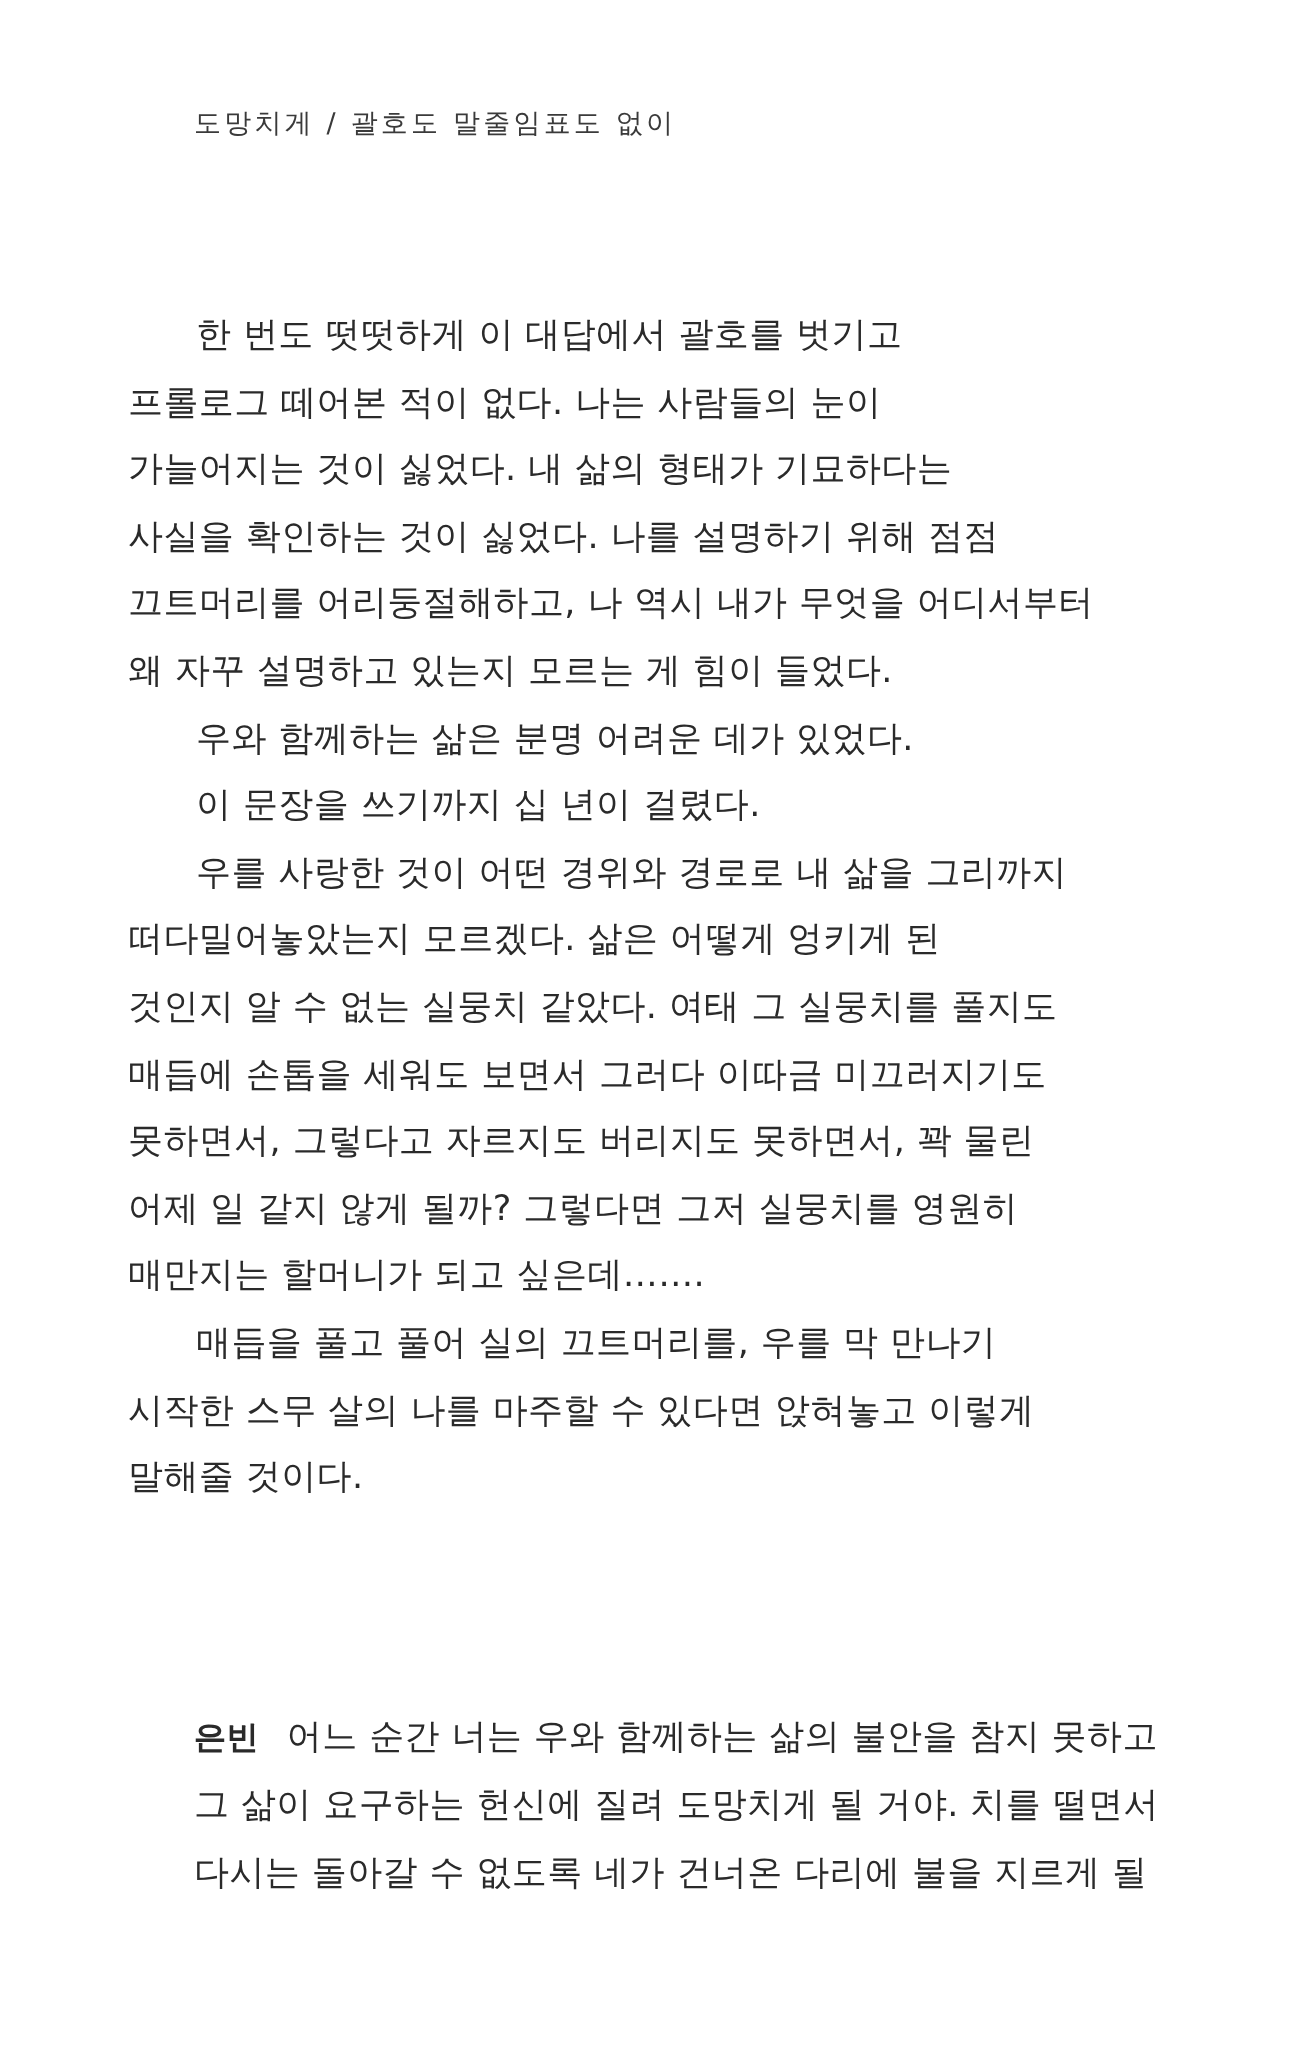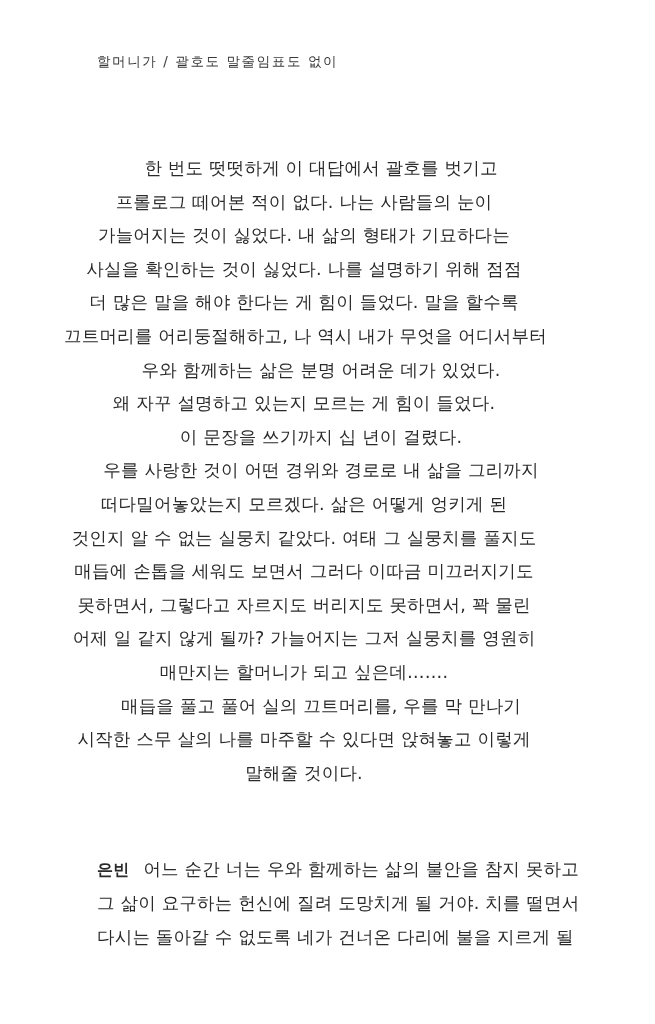--- a/index.html
+++ b/index.html
@@ -5,54 +5,53 @@
     html, body { margin: 0; padding: 0; background: #ffffff; }
     body {
       width: 655px; height: 1024px; overflow: hidden; position: relative;
       font-family: "DejaVu Sans", sans-serif; color: #2a2a2a;
     }
     .running-header {
       position: absolute; left: 97px; top: 53px;
       font-size: 13.5px; letter-spacing: 1.6px; color: #3a3a3a;
     }
     .body-text {
-      position: absolute; left: 64px; top: 152px; width: 480px; text-align: center;
+      position: absolute; left: 64px; top: 152px; width: 480px;
     }
     .line {
       font-size: 17.5px; height: 33.6px; line-height: 33.6px;
       white-space: nowrap; letter-spacing: 0.2px;
     }
     .indent { padding-left: 34px; }
     .dialogue {
       position: absolute; left: 97px; top: 852px; width: 450px;
     }
     .dialogue .line { height: 34px; line-height: 34px; }
     .speaker { font-weight: bold; margin-right: 14px; font-size: 16px; margin-top: 34px; }
   </style>
 </head>
 <body>
 
-<div class="running-header">할머니가 / 괄호도 말줄임표도 없이</div>
+<div class="running-header">도망치게 / 괄호도 말줄임표도 없이</div>
 
 <div class="body-text">
   <div class="line indent">한 번도 떳떳하게 이 대답에서 괄호를 벗기고</div>
   <div class="line">프롤로그 떼어본 적이 없다. 나는 사람들의 눈이</div>
   <div class="line">가늘어지는 것이 싫었다. 내 삶의 형태가 기묘하다는</div>
   <div class="line">사실을 확인하는 것이 싫었다. 나를 설명하기 위해 점점</div>
-  <div class="line">더 많은 말을 해야 한다는 게 힘이 들었다. 말을 할수록</div>
   <div class="line">끄트머리를 어리둥절해하고, 나 역시 내가 무엇을 어디서부터</div>
+  <div class="line">왜 자꾸 설명하고 있는지 모르는 게 힘이 들었다.</div>
   <div class="line indent">우와 함께하는 삶은 분명 어려운 데가 있었다.</div>
-  <div class="line">왜 자꾸 설명하고 있는지 모르는 게 힘이 들었다.</div>
   <div class="line indent">이 문장을 쓰기까지 십 년이 걸렸다.</div>
   <div class="line indent">우를 사랑한 것이 어떤 경위와 경로로 내 삶을 그리까지</div>
   <div class="line">떠다밀어놓았는지 모르겠다. 삶은 어떻게 엉키게 된</div>
   <div class="line">것인지 알 수 없는 실뭉치 같았다. 여태 그 실뭉치를 풀지도</div>
   <div class="line">매듭에 손톱을 세워도 보면서 그러다 이따금 미끄러지기도</div>
   <div class="line">못하면서, 그렇다고 자르지도 버리지도 못하면서, 꽉 물린</div>
-  <div class="line">어제 일 같지 않게 될까? 가늘어지는 그저 실뭉치를 영원히</div>
+  <div class="line">어제 일 같지 않게 될까? 그렇다면 그저 실뭉치를 영원히</div>
   <div class="line">매만지는 할머니가 되고 싶은데…….</div>
   <div class="line indent">매듭을 풀고 풀어 실의 끄트머리를, 우를 막 만나기</div>
   <div class="line">시작한 스무 살의 나를 마주할 수 있다면 앉혀놓고 이렇게</div>
   <div class="line">말해줄 것이다.</div>
 </div>
 
 <div class="dialogue">
   <div class="line">
     <span class="speaker">은빈</span><span>어느 순간 너는 우와 함께하는 삶의 불안을 참지 못하고</span>
   </div>

